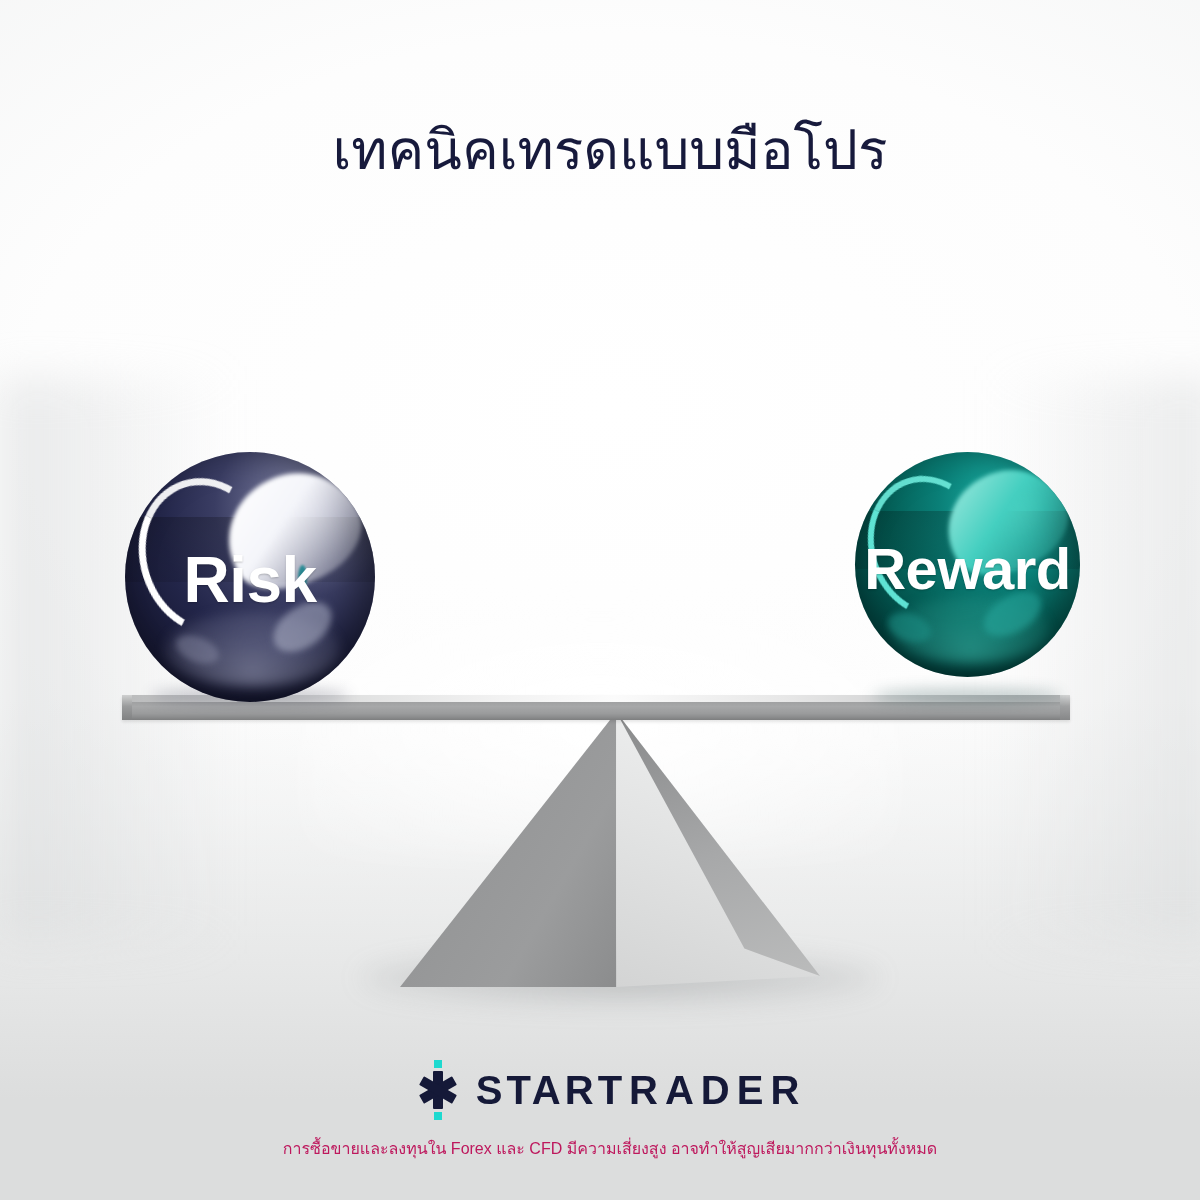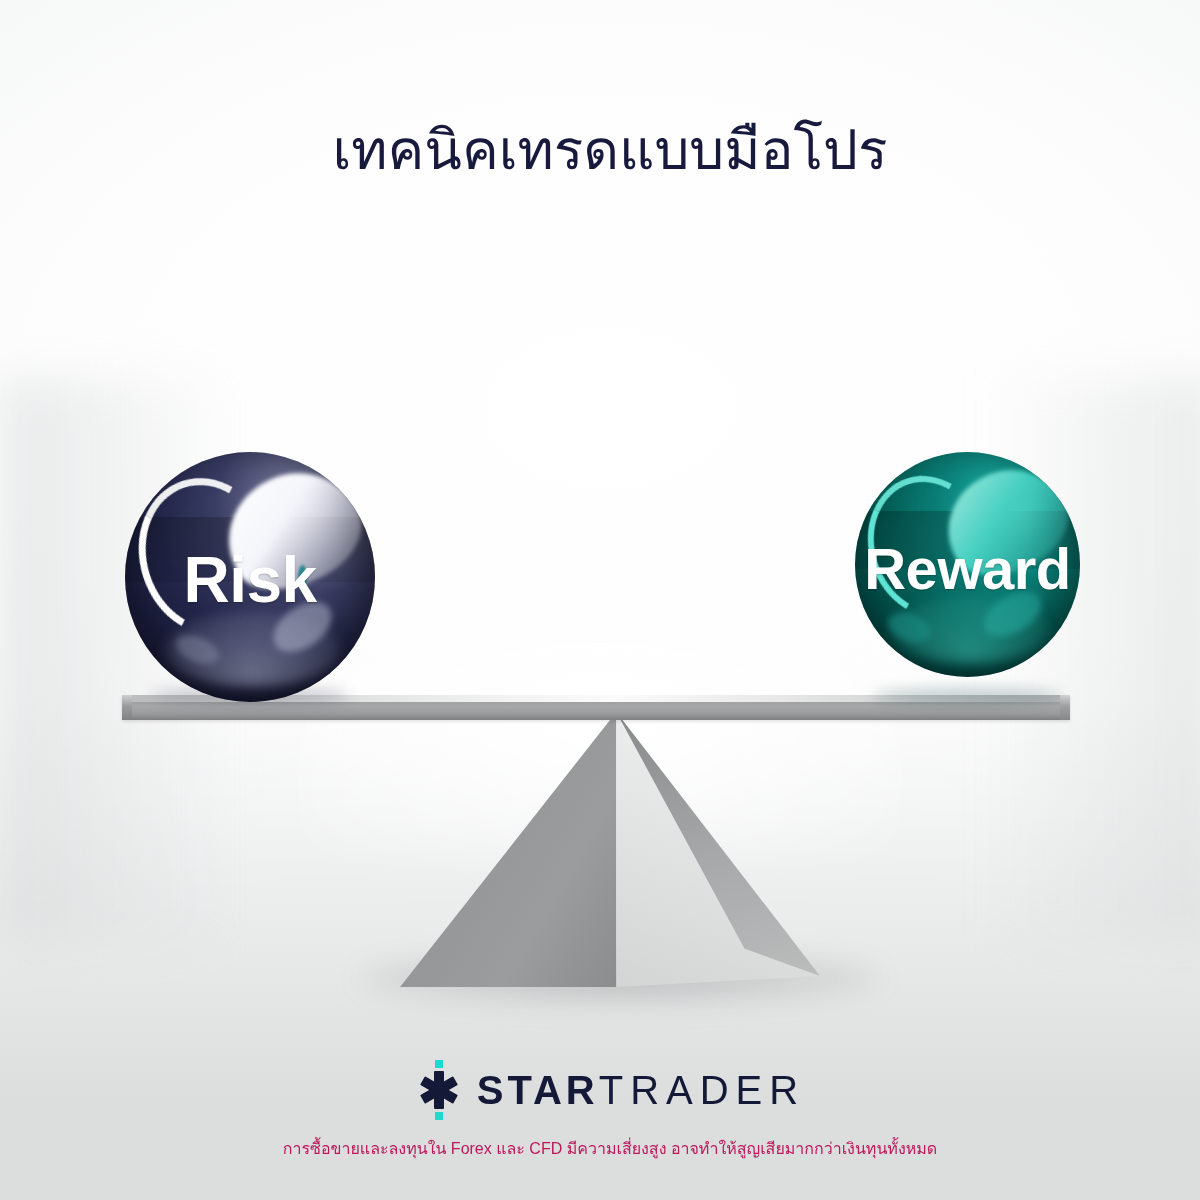--- a/index.html
+++ b/index.html
@@ -304,21 +304,21 @@
   }
   .brand-name {
     font-size: 40px;
     letter-spacing: 2px;
     color: #151938;
     white-space: nowrap;
     display: flex;
     align-items: flex-start;
   }
   .brand-name .b-bold  { font-weight: 700; letter-spacing: 4px; }
-  .brand-name .b-light { font-weight: 400; letter-spacing: 7px; }
+  .brand-name .b-light { font-weight: 700; letter-spacing: 7px; }
 
   .disclaimer {
     position: absolute;
     left: 0; right: 0;
     top: 1136px;
     text-align: center;
     font-size: 16px;
     color: #be185d;
     z-index: 6;
   }

